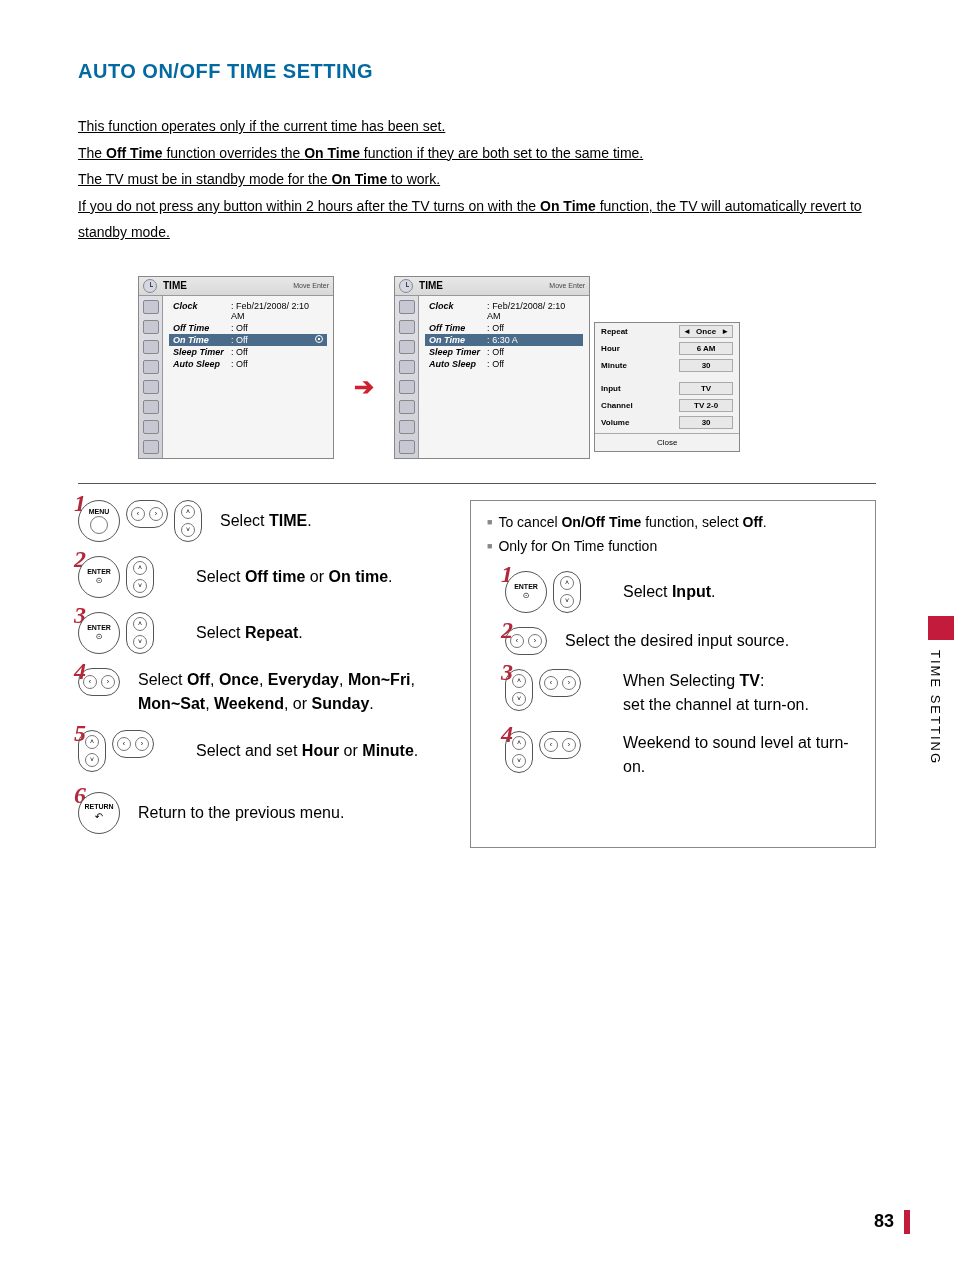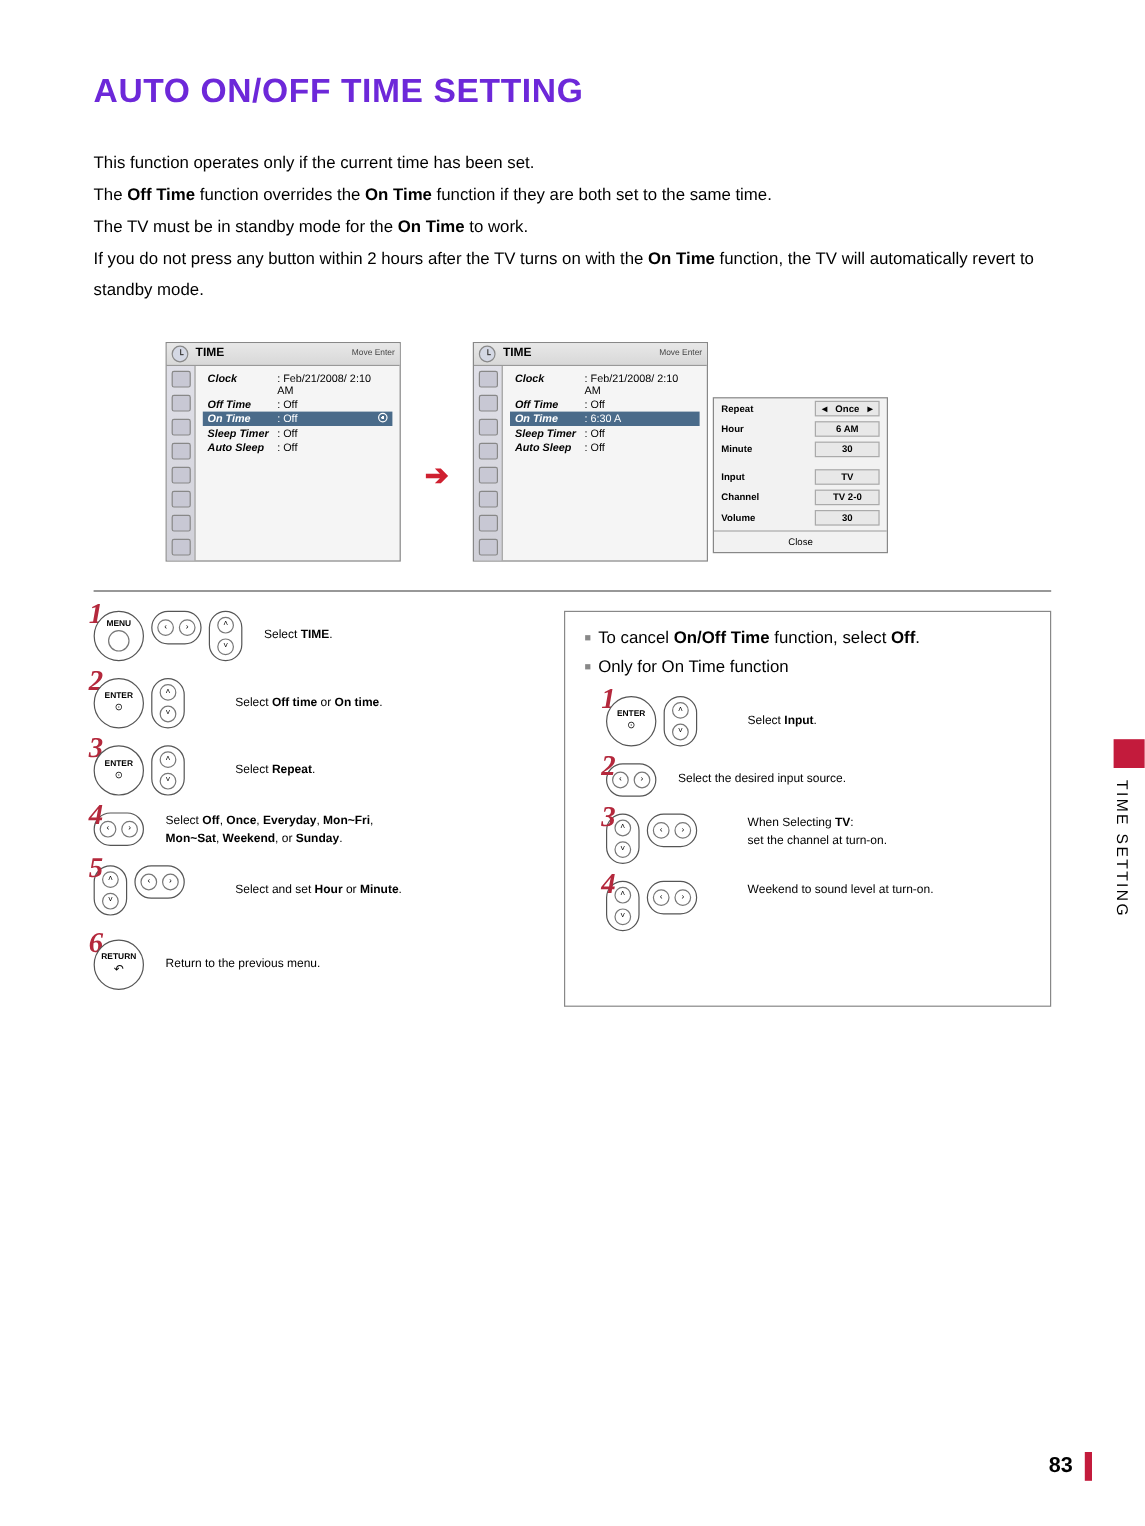--- a/index.html
+++ b/index.html
@@ -1,19 +1,19 @@
 <!DOCTYPE html>
 <html><head>
 <meta charset="utf-8">
 <style>
   * { box-sizing: border-box; margin: 0; padding: 0; }
   body { font-family: Arial, Helvetica, sans-serif; background: #fff; width: 954px; height: 1272px; position: relative; color: #000; }
   .page { padding: 60px 78px 40px 78px; }
-  h1 { color: #6d28d9; font-size: 28px; font-weight: 600; letter-spacing: 0.5px; margin-bottom: 30px; }
-  .intro p { font-size: 14px; line-height: 1.9; }
+  h1 { color: #0369a1; font-size: 20px; font-weight: 600; letter-spacing: 0.5px; margin-bottom: 30px; }
+  .intro p { font-size: 14px; line-height: 1.9; text-decoration: underline; }
   .intro .bold { font-weight: 700; }
   
   
   .osd-row { display: flex; align-items: flex-start; margin-top: 30px; margin-bottom: 20px; }
   .osd { border: 1px solid #888; width: 196px; background: #f5f5f5; font-size: 9px; position: relative; }
   .osd-header { display: flex; align-items: center; background: linear-gradient(#e8e8e8,#d8d8d8); border-bottom: 1px solid #999; padding: 2px 4px; }
   .osd-clock-icon { width: 14px; height: 14px; border-radius: 50%; background: #d4d8e4; border: 1px solid #888; margin-right: 6px; position: relative; }
   .osd-clock-icon::before { content:""; position:absolute; width:1px; height:4px; background:#444; left:50%; top:2px; }
   .osd-clock-icon::after { content:""; position:absolute; width:3px; height:1px; background:#444; left:50%; top:50%; }
   .osd-title { font-weight: 700; font-size: 10px; flex: 1; }
@@ -50,21 +50,21 @@
   .btns { display: flex; gap: 6px; margin-right: 18px; min-width: 100px; }
   .btns.narrow { min-width: auto; }
   .rbtn { width: 42px; height: 42px; border-radius: 50%; border: 1.5px solid #555; background: #fff; display: flex; align-items: center; justify-content: center; font-size: 8px; flex-direction: column; position: relative; }
   .rbtn .inner { width: 18px; height: 18px; border-radius: 50%; border: 1px solid #777; }
   .rbtn-label { font-size: 7px; font-weight: 600; margin-bottom: 1px; }
   .rbtn .enter-dot::after { content:"⊙"; font-size: 8px; }
   .rbtn .return::after { content:"↶"; font-size: 10px; }
   .dir-ud { width: 28px; height: 42px; border-radius: 14px; border: 1.5px solid #555; display:flex; flex-direction:column; align-items:center; justify-content:space-between; padding:4px 0; font-size:8px; }
   .dir-lr { width: 42px; height: 28px; border-radius: 14px; border: 1.5px solid #555; display:flex; align-items:center; justify-content:space-between; padding:0 4px; font-size:8px; }
   .dir-ud span, .dir-lr span { width:14px; height:14px; border:1px solid #777; border-radius:50%; display:flex; align-items:center; justify-content:center; font-size:7px; }
-  .step-text { font-size: 10px; line-height: 1.5; }
+  .step-text { font-size: 16px; line-height: 1.5; }
   .step-text .b { font-weight: 700; }
   
   .bullet-line { font-size: 14px; line-height: 1.7; }
   .bullet-line .sq { font-size: 9px; color: #888; margin-right: 6px; position: relative; top: -2px; }
   
   .side-tab { position: absolute; right: 0; top: 640px; width: 26px; height: 160px; }
   .side-tab-red { background: #c31b3c; height: 24px; width: 26px; position: absolute; top: -24px; right: 0; }
   .side-tab-text { writing-mode: vertical-rl; font-size: 13px; letter-spacing: 2px; padding-top: 10px; text-align: left; height: 160px; }
   .page-num { position: absolute; right: 60px; bottom: 40px; font-weight: 800; font-size: 18px; }
   .page-num-bar { position: absolute; right: 44px; bottom: 38px; width: 6px; height: 24px; background: #c31b3c; }

